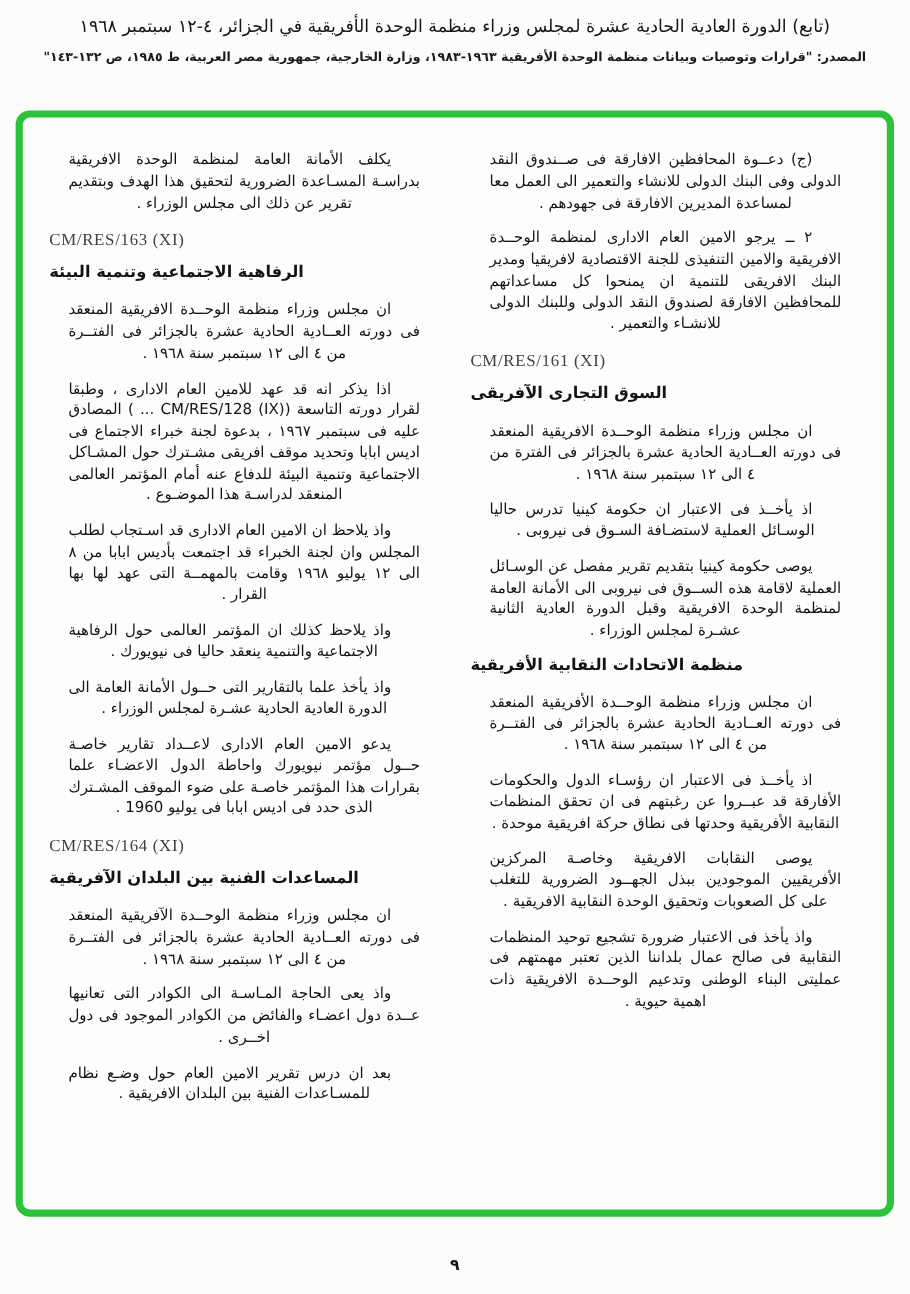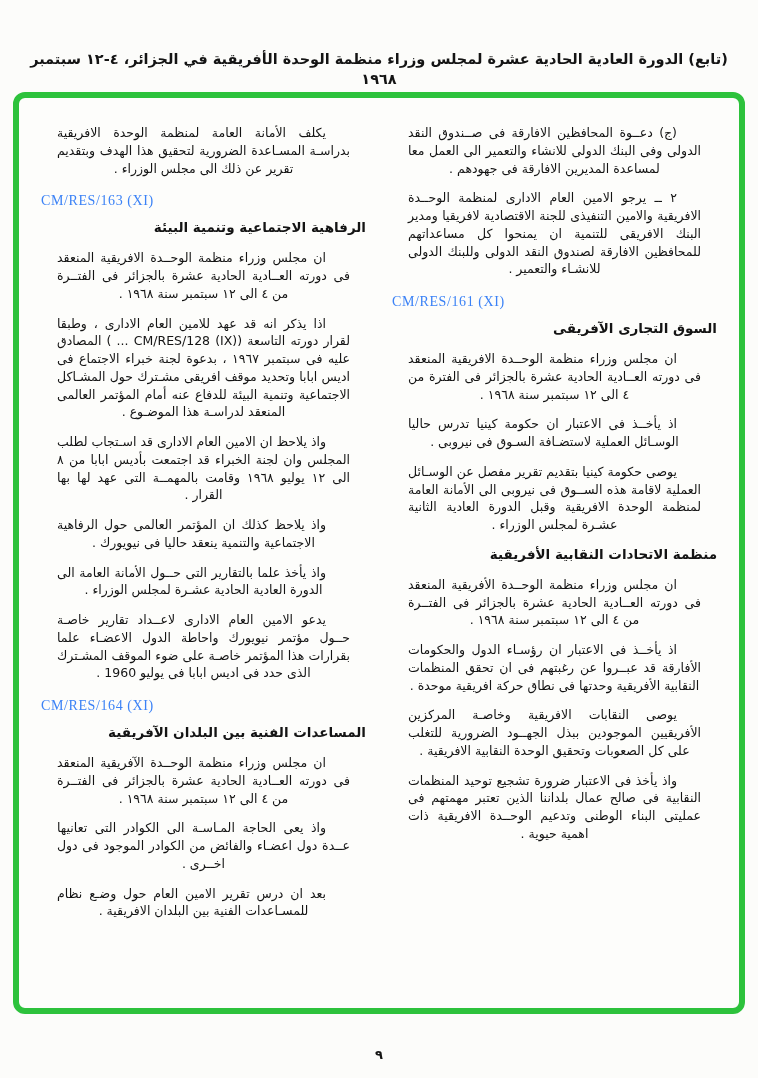--- a/index.html
+++ b/index.html
@@ -11,24 +11,23 @@
     position:relative;
     overflow:hidden;
   }
   .header{
     direction:rtl;
     text-align:center;
     padding:14px 26px 0;
   }
   .header-title{
     font-size:14.5px;
-    font-weight:bold;
+    font-weight:normal;
     letter-spacing:-0.2px;
     line-height:1.35;
-    margin-top:36px;
   }
   .header-source{
     font-size:10.5px;
     font-weight:bold;
     margin-top:8px;
     color:#1b1b1b;
   }
   .content-frame{
     position:absolute;
     left:13px; right:13px; top:92px;
@@ -54,25 +53,25 @@
     text-indent:24px;
     margin:0 16px 12px;
   }
   .res-code{
     direction:ltr;
     text-align:left;
     font-family:"Liberation Serif", serif;
     font-size:14px;
     letter-spacing:0.6px;
     margin:16px 0 10px;
-    color:#3b82f6;
+    color:#404040;
   }
   .sec-heading{
     direction:rtl;
-    text-align:right;
+    text-align:left;
     font-size:13.5px;
     font-weight:bold;
     margin:4px 0 14px;
   }
   .page-number{
     position:absolute;
     bottom:16px;
     left:0;right:0;
     text-align:center;
     font-size:13px;

